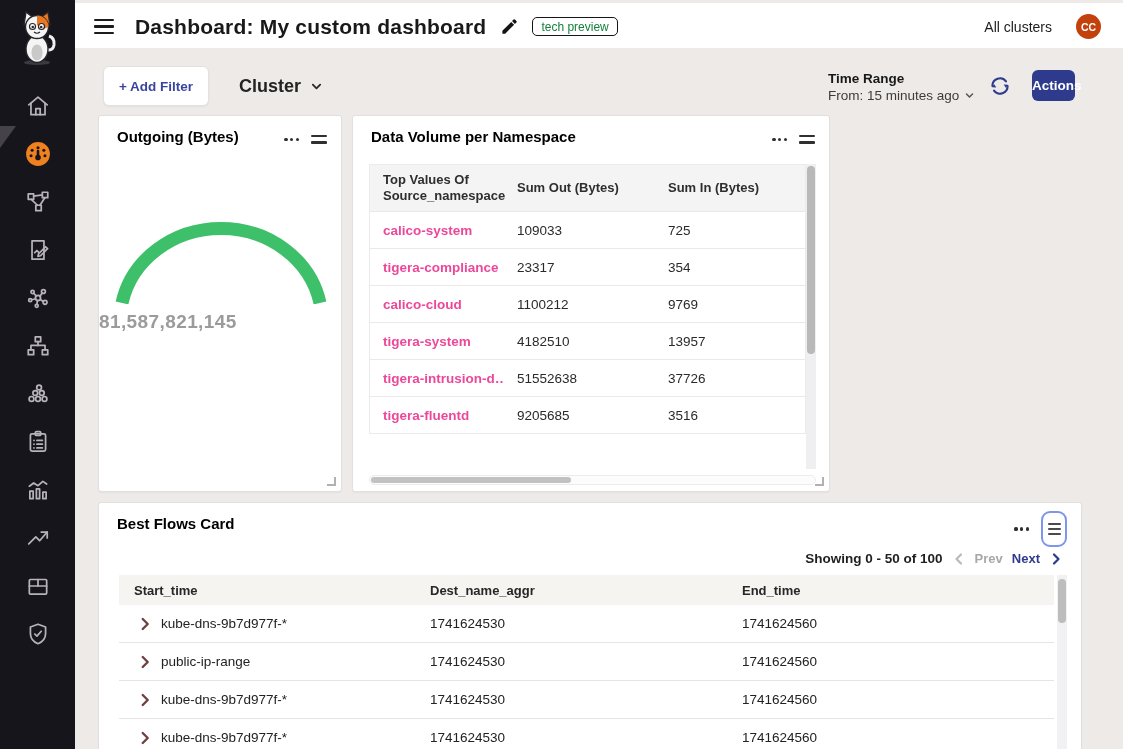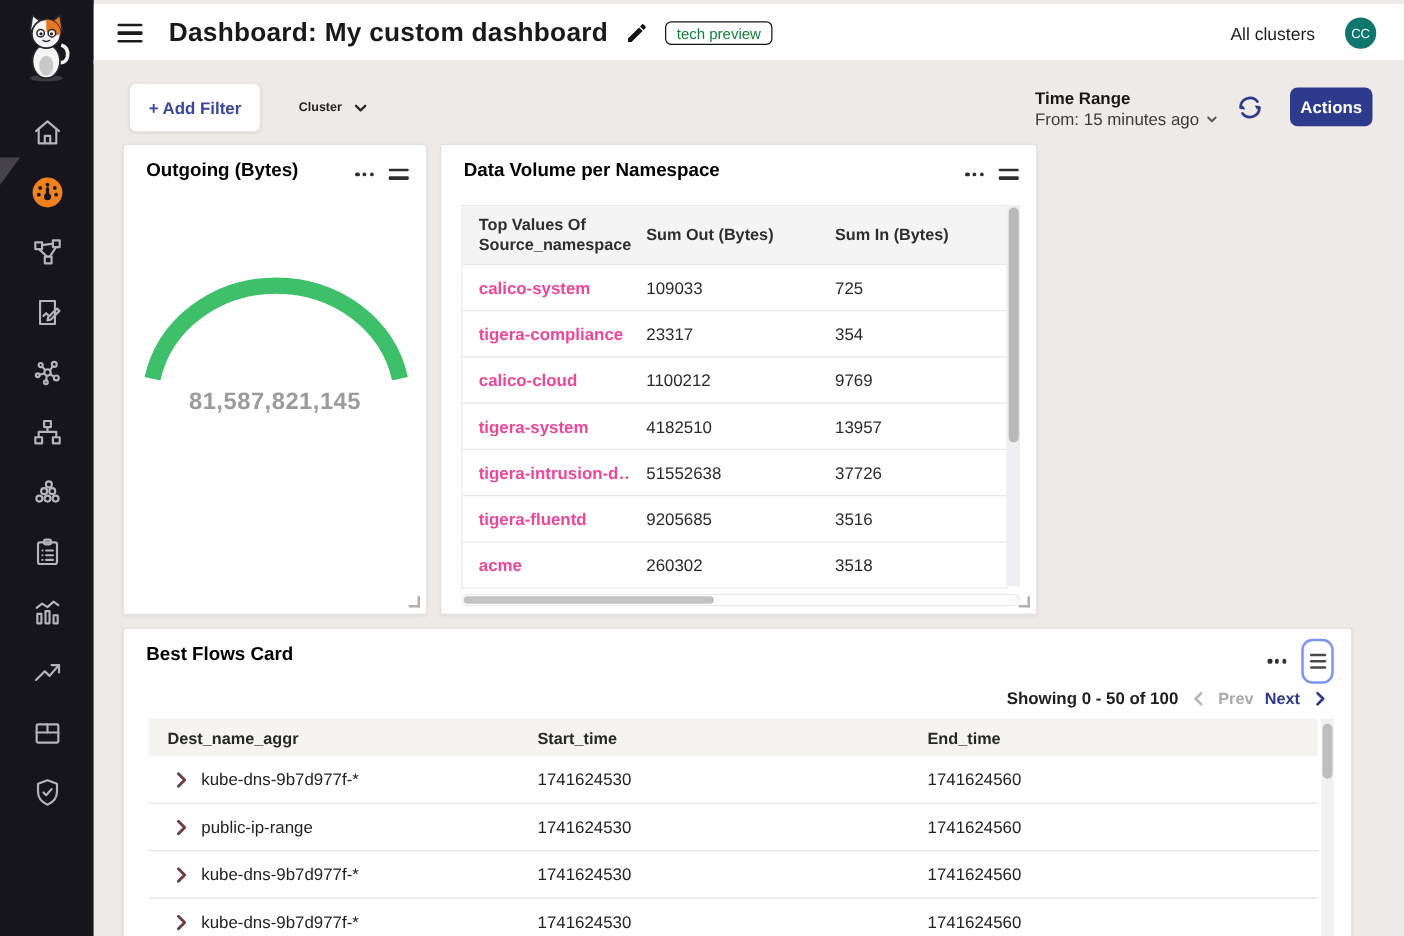--- a/index.html
+++ b/index.html
@@ -20,61 +20,61 @@
   .topbar { position:absolute; left:75px; top:3px; width:1048px; height:48px; background:#ffffff;
             border-bottom:1px solid #dddad9; display:flex; align-items:center; }
   .hamburger { margin-left:19px; width:20px; height:15px; display:flex; flex-direction:column; justify-content:space-between; cursor:pointer; }
   .hamburger i { display:block; height:2.3px; background:#1c1c1c; border-radius:1px; }
   .page-title { margin-left:21px; font-size:21px; font-weight:800; color:#191919; letter-spacing:.2px; }
   .pencil { margin-left:14px; width:19px; height:19px; cursor:pointer; }
   .badge { margin-left:13px; border:1.4px solid #151515; border-radius:5px; padding:2px 8px 1px;
            font-size:12px; color:#15803d; }
   .topbar-right { margin-left:auto; display:flex; align-items:center; margin-right:22px; gap:24px; }
   .all-clusters { font-size:14px; color:#1c1c1c; cursor:pointer; }
-  .avatar { width:25px; height:25px; border-radius:50%; background:#0f766e; color:#ffffff;
-            font-size:10.5px; font-weight:400; display:flex; align-items:center; justify-content:center; cursor:pointer; }
+  .avatar { width:25px; height:25px; border-radius:50%; background:#c2410c; color:#ffffff;
+            font-size:10.5px; font-weight:700; display:flex; align-items:center; justify-content:center; cursor:pointer; }
 
   
   .main { position:absolute; left:75px; top:48px; width:1048px; height:701px; background:#edeae8; }
 
   .add-filter-btn { position:absolute; left:28px; top:18px; width:106px; height:40px; background:#ffffff;
                     border:1px solid #e3e0df; border-radius:6px; box-shadow:0 1px 2px rgba(0,0,0,.05);
                     color:#39459e; font-size:13.5px; font-weight:600; cursor:pointer;
                     display:flex; align-items:center; justify-content:center; }
   .cluster-dd { position:absolute; left:164px; top:18px; height:40px; display:flex; align-items:center; gap:10px; cursor:pointer; }
-  .cluster-dd .lbl { font-size:10px; font-weight:600; color:#232323; }
+  .cluster-dd .lbl { font-size:18px; font-weight:600; color:#232323; }
   .chev-down { width:11px; height:11px; }
   .chev-down path { fill:none; stroke:#2a2a2a; stroke-width:2; stroke-linecap:round; stroke-linejoin:round; }
 
   .time-range { position:absolute; left:753px; top:23px; }
   .time-range .tr-label { font-size:13.5px; font-weight:700; color:#181818; }
   .time-range .tr-value { margin-top:2px; font-size:13.5px; color:#3c3c3c; display:flex; align-items:center; gap:6px; cursor:pointer; }
   .time-range .chev-down { width:9px; height:9px; }
   .time-range .chev-down path { stroke:#555; }
 
   .refresh-btn { position:absolute; left:913px; top:26px; width:24px; height:24px; cursor:pointer; }
-  .actions-btn { position:absolute; left:957px; top:22px; width:66px; height:31px; background:#2e3a8c; border:none;
+  .actions-btn { position:absolute; left:957px; top:22px; width:43px; height:31px; background:#2e3a8c; border:none;
                  border-radius:6px; color:#ffffff; font-size:13.5px; font-weight:600; cursor:pointer; }
 
   
   .card { position:absolute; background:#ffffff; border:1px solid #e2dfde; border-radius:3px;
           box-shadow:0 1px 2px rgba(0,0,0,.04); }
   .card-title { position:absolute; left:18px; top:12px; font-size:15px; font-weight:800; color:#000000; }
   .card-icons { position:absolute; top:16px; right:14px; display:flex; align-items:center; gap:12px; }
   .dots-menu { display:flex; gap:2.5px; cursor:pointer; padding:4px 0; }
   .dots-menu i { width:3.2px; height:3.2px; background:#2f2f2f; border-radius:50%; }
   .drag-handle { display:flex; flex-direction:column; gap:4px; cursor:grab; padding:3px 0; }
   .drag-handle i { width:16px; height:2.4px; background:#2f2f2f; border-radius:1px; }
   .resize-corner { position:absolute; right:5px; bottom:5px; width:9px; height:9px;
                    border-right:2px solid #b3b0b0; border-bottom:2px solid #b3b0b0; cursor:nwse-resize; }
 
   
   #card-outgoing { left:23px; top:67px; width:244px; height:377px; }
   .gauge-svg { position:absolute; left:16px; top:88px; width:212px; height:100px; }
-  .gauge-value { position:absolute; left:0; top:195px; width:100%; text-align:center;
+  .gauge-value { position:absolute; left:0; top:195px; width:100%; 
                  font-size:19px; font-weight:700; color:#9b9b9b; letter-spacing:.4px; }
 
   
   #card-datavol { left:277px; top:67px; width:478px; height:377px; }
   .dv-table { position:absolute; left:16px; top:48px; width:447px; }
   .dv-grid { width:437px; border:1px solid #eceaea; }
   .dv-hrow { display:grid; grid-template-columns:134px 151px 152px; background:#f4f4f4; height:46px; align-items:center; }
   .dv-hrow > div { padding-left:13px; font-size:13px; font-weight:700; color:#2e2e2e; line-height:1.25; }
   .dv-row { display:grid; grid-template-columns:134px 151px 152px; height:37px; align-items:center; border-top:1px solid #eae8e8; }
   .dv-row .ns { padding-left:13px; font-size:13.5px; font-weight:700; color:#ec4899; cursor:pointer;
@@ -382,25 +382,20 @@
           <div class="dv-row">
             <div class="ns">tigera-intrusion-d…</div>
             <div class="num">51552638</div>
             <div class="num">37726</div>
           </div>
           <div class="dv-row">
             <div class="ns">tigera-fluentd</div>
             <div class="num">9205685</div>
             <div class="num">3516</div>
           </div>
-          <div class="dv-row">
-            <div class="ns">acme</div>
-            <div class="num">260302</div>
-            <div class="num">3518</div>
-          </div>
         </div>
         <div class="dv-vscroll">
             <div class="thumb"></div>
           </div>
         <div class="dv-hscroll">
             <div class="thumb"></div>
           </div>
       </div>
       <div class="resize-corner"></div>
     </section>
@@ -427,22 +422,22 @@
           </svg>
         <span class="pg-prev">Prev</span>
         <span class="pg-next">Next</span>
         <svg class="pg-chev pg-next-chev" viewBox="0 0 14 14">
             <path d="M5 2.5 L9.5 7 L5 11.5"></path>
           </svg>
       </div>
 
       <div class="bf-table">
         <div class="bf-hrow">
+          <div>Start_time</div>
           <div>Dest_name_aggr</div>
-          <div>Start_time</div>
           <div>End_time</div>
         </div>
 
         <div class="bf-row">
           <div class="bf-dest">
             <svg class="row-chev" viewBox="0 0 22 22">
                 <path d="M8.5 5.5 L14 11 L8.5 16.5"></path>
               </svg>
             <span>kube-dns-9b7d977f-*</span>
           </div>

